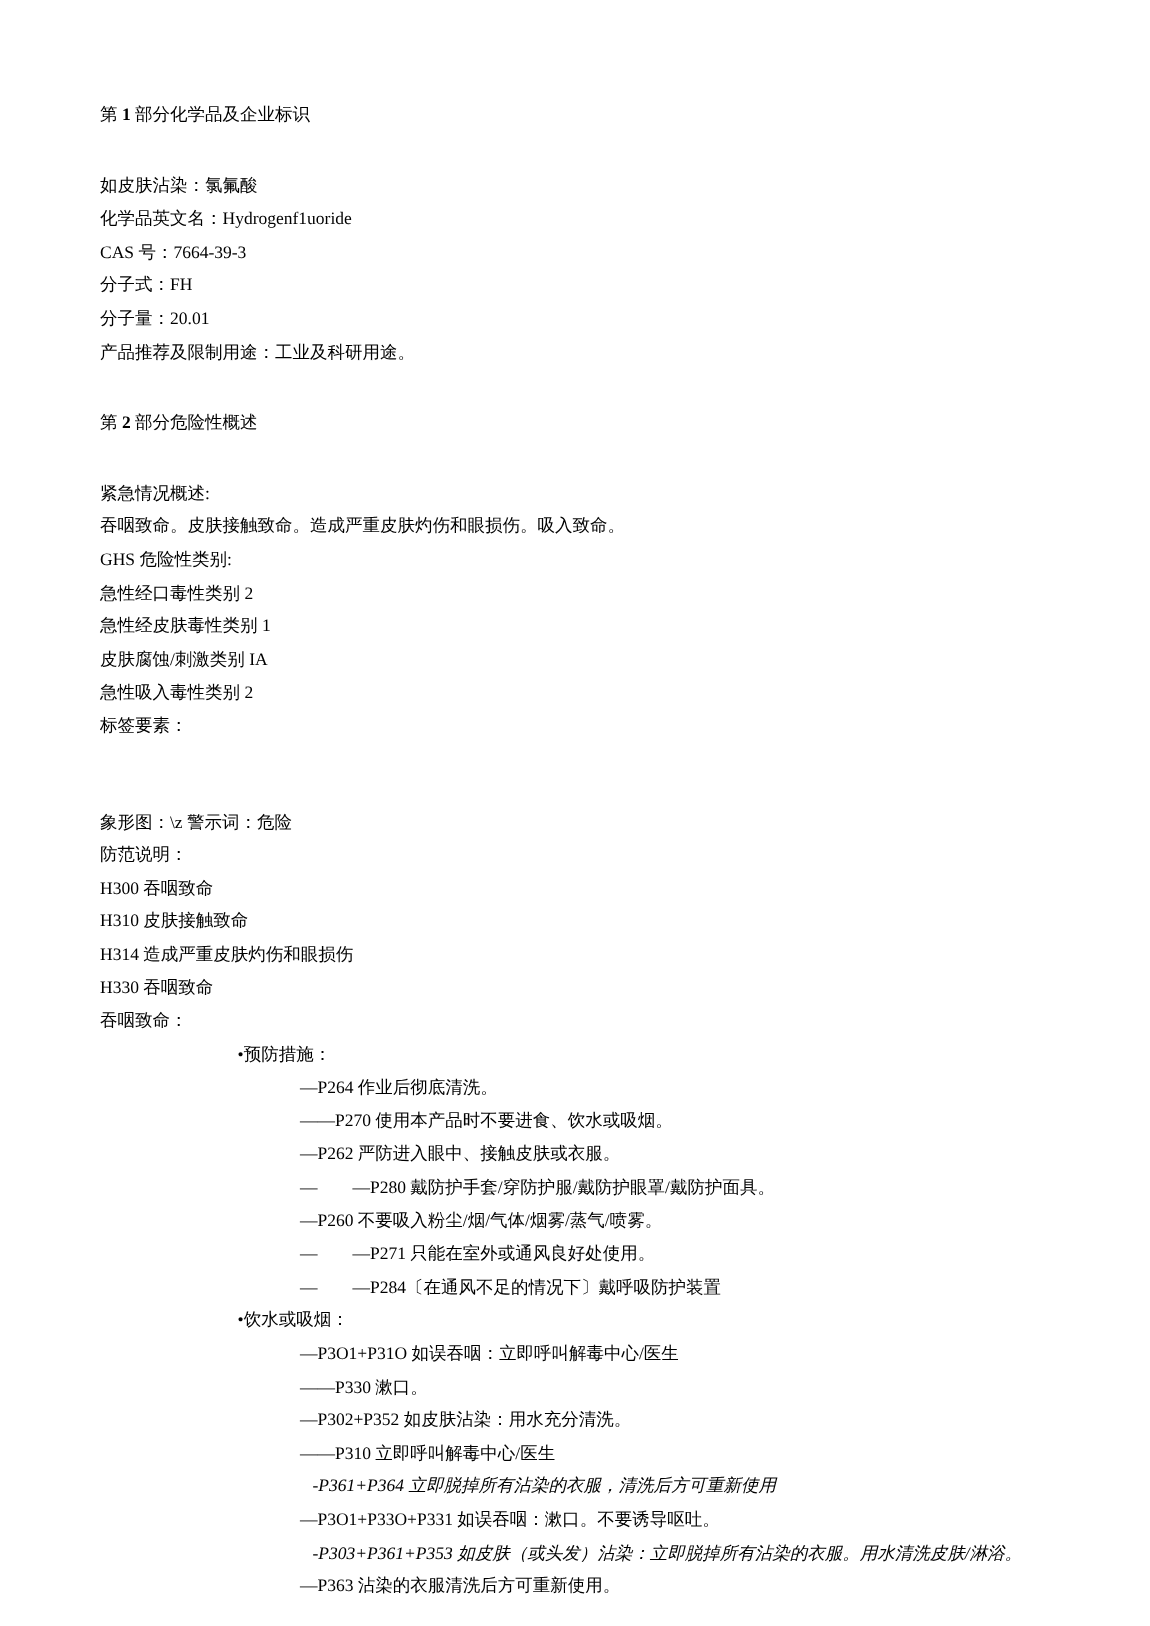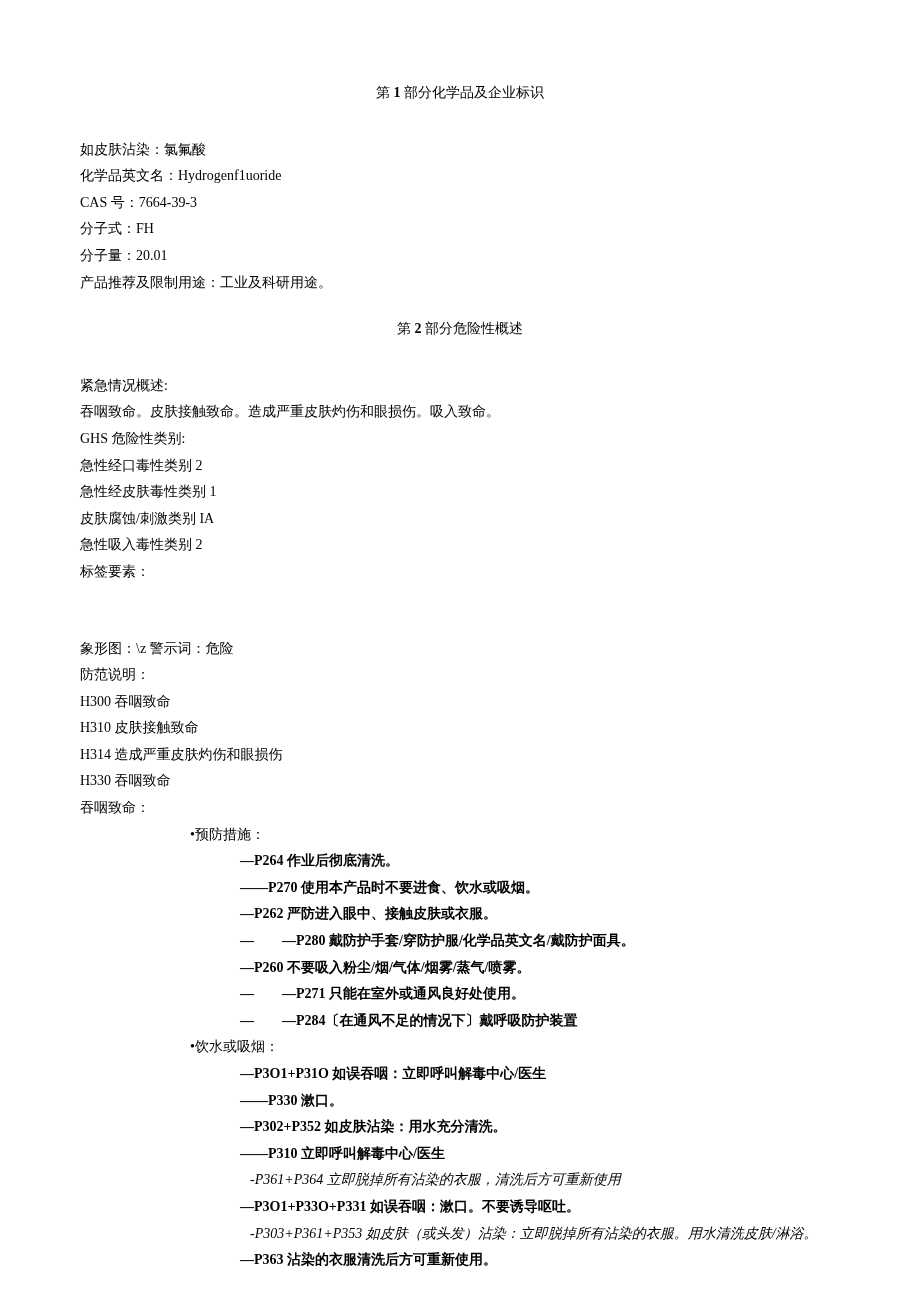--- a/index.html
+++ b/index.html
@@ -7,43 +7,41 @@
     font-size: 14px;
     line-height: 1.9;
     color: #000;
     background: #fff;
     width: 920px;
     margin: 0;
     padding: 80px 80px 60px 80px;
     box-sizing: border-box;
   }
   .section-heading {
-    text-align: center;
     margin: 0 0 30px 0;
     font-weight: normal;
   }
   .section-heading .num {
     font-weight: bold;
   }
   .section2 {
-    margin-top: 20px;
+    margin-top: 30px;
     margin-bottom: 30px;
   }
   .field-line {
     margin: 0;
   }
   .bold {
     font-weight: normal;
   }
   .indent1 {
     padding-left: 110px;
   }
   .indent2 {
     padding-left: 160px;
-    font-weight: bold;
   }
   .indent2b {
     padding-left: 170px;
     font-style: italic;
   }
   .gap {
     height: 50px;
   }
 </style>
 </head>
@@ -100,21 +98,21 @@
 <p class="field-line">H300 吞咽致命</p>
 <p class="field-line">H310 皮肤接触致命</p>
 <p class="field-line">H314 造成严重皮肤灼伤和眼损伤</p>
 <p class="field-line">H330 吞咽致命</p>
 <p class="field-line">吞咽致命：</p>
 
 <p class="field-line indent1">•预防措施：</p>
 <p class="field-line indent2">—P264 作业后彻底清洗。</p>
 <p class="field-line indent2">——P270 使用本产品时不要进食、饮水或吸烟。</p>
 <p class="field-line indent2">—P262 严防进入眼中、接触皮肤或衣服。</p>
-<p class="field-line indent2">—　　—P280 戴防护手套/穿防护服/化学品英文名/戴防护面具。</p>
+<p class="field-line indent2">—　　—P280 戴防护手套/穿防护服/戴防护眼罩/戴防护面具。</p>
 <p class="field-line indent2">—P260 不要吸入粉尘/烟/气体/烟雾/蒸气/喷雾。</p>
 <p class="field-line indent2">—　　—P271 只能在室外或通风良好处使用。</p>
 <p class="field-line indent2">—　　—P284〔在通风不足的情况下〕戴呼吸防护装置</p>
 
 <p class="field-line indent1">•饮水或吸烟：</p>
 <p class="field-line indent2">—P3O1+P31O 如误吞咽：立即呼叫解毒中心/医生</p>
 <p class="field-line indent2">——P330 漱口。</p>
 <p class="field-line indent2">—P302+P352 如皮肤沾染：用水充分清洗。</p>
 <p class="field-line indent2">——P310 立即呼叫解毒中心/医生</p>
 <p class="field-line indent2b">-P361+P364 立即脱掉所有沾染的衣服，清洗后方可重新使用</p>

